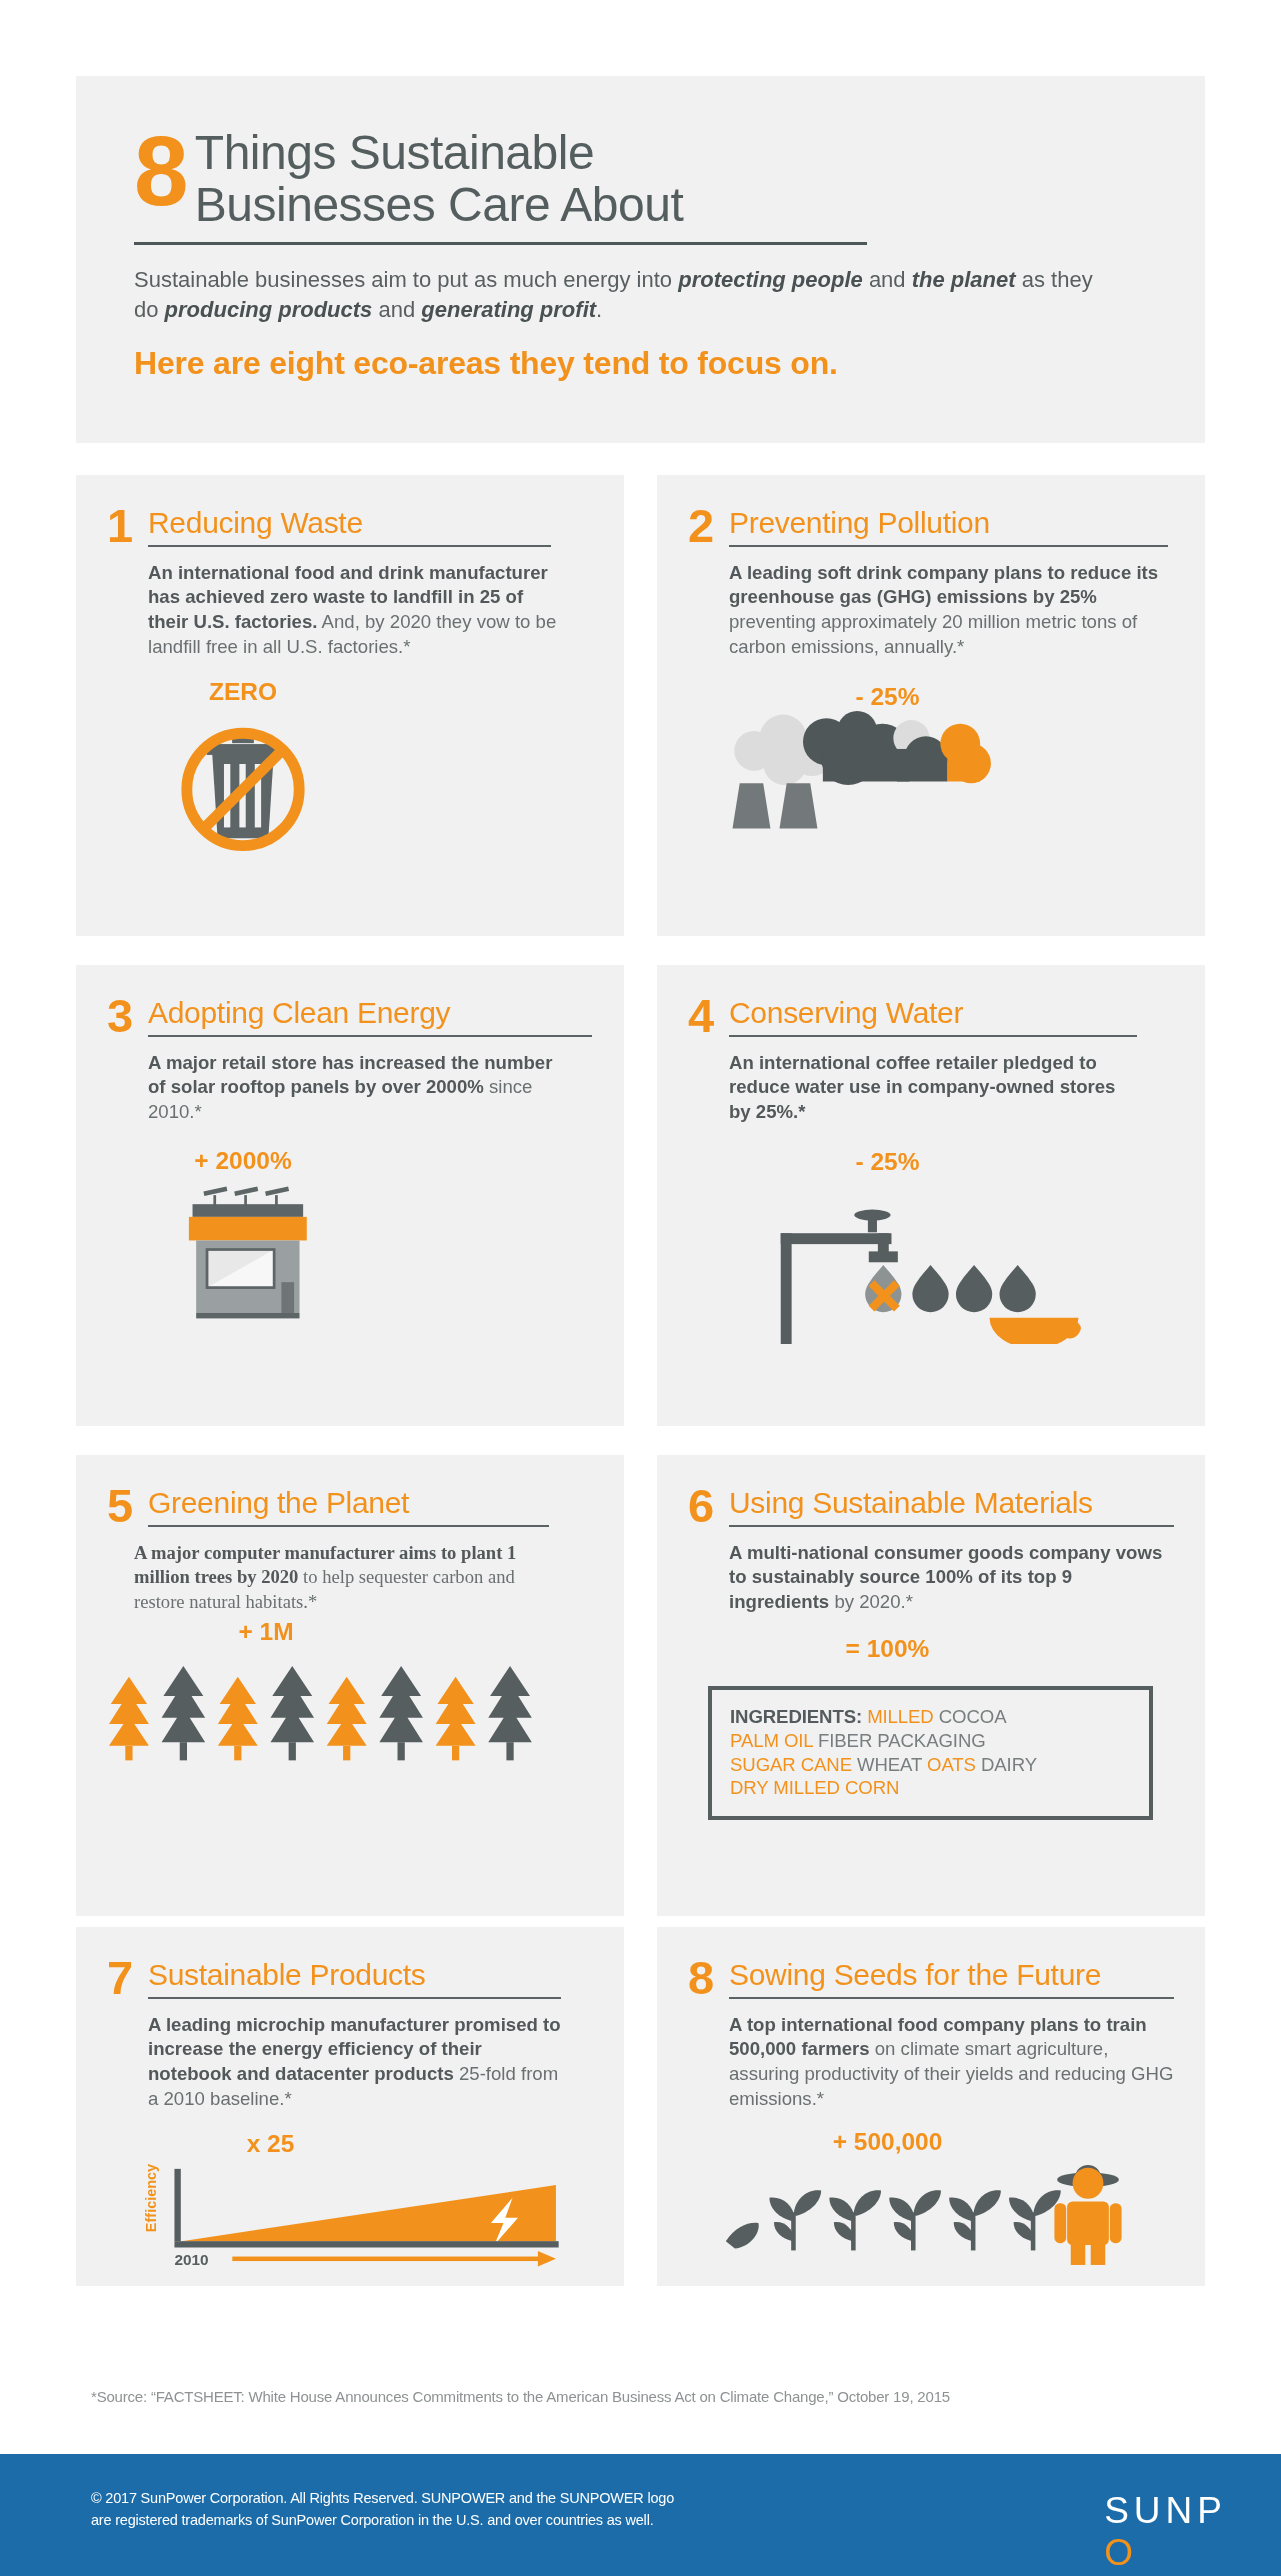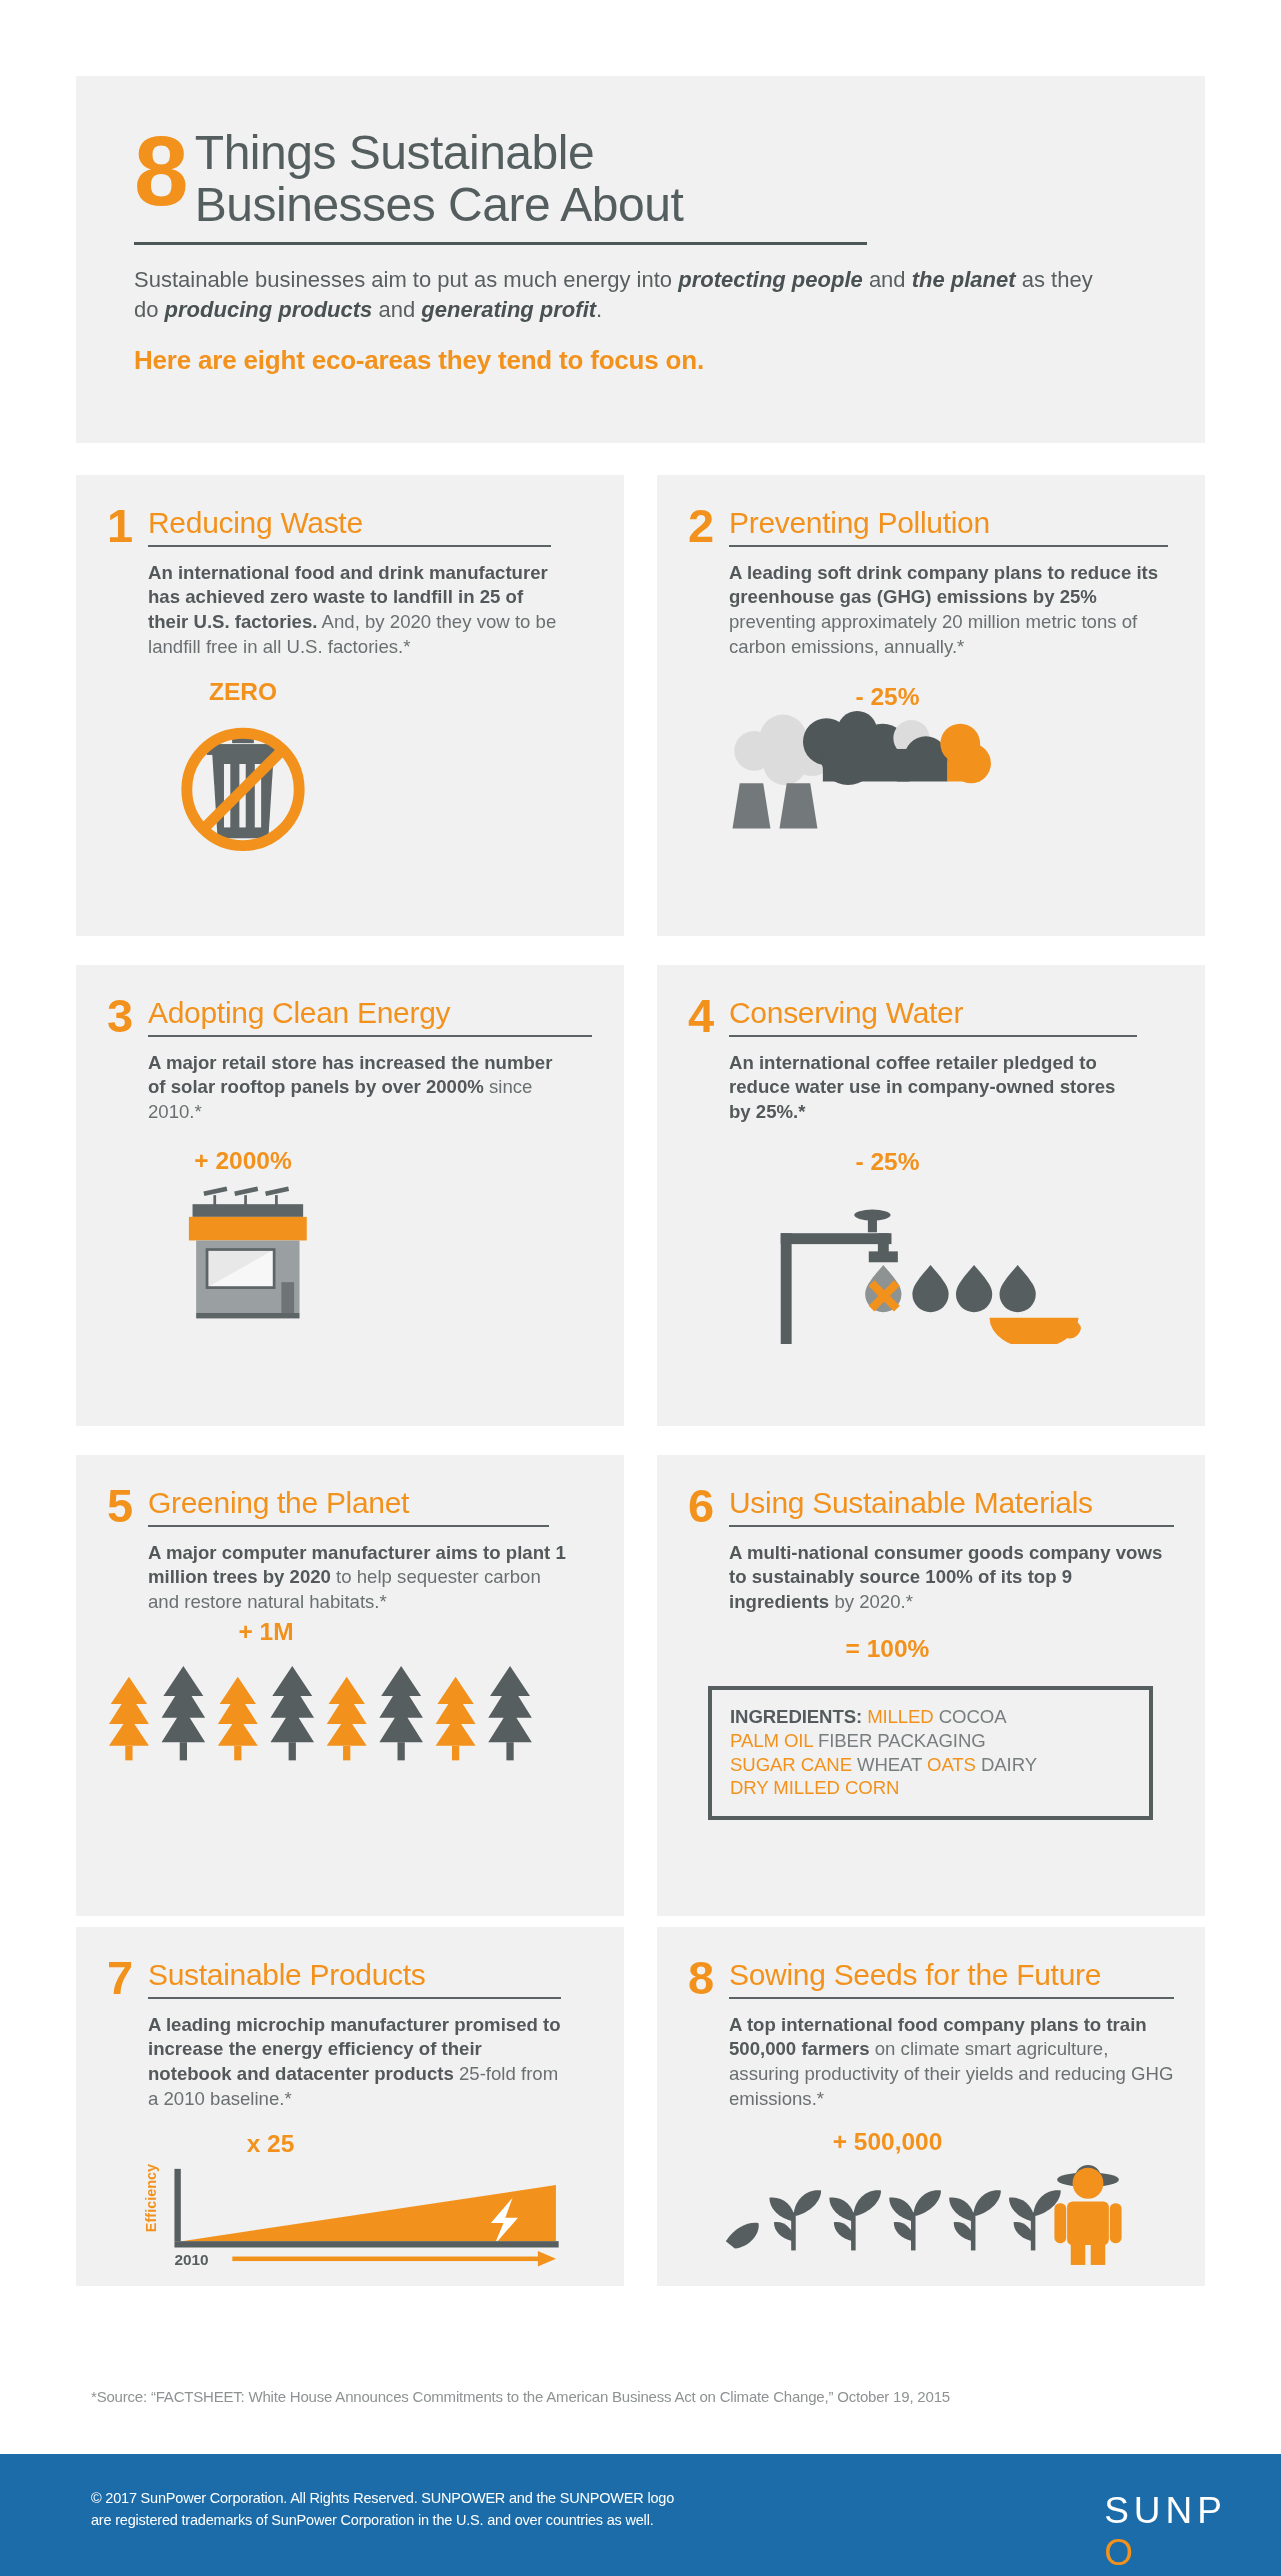--- a/index.html
+++ b/index.html
@@ -50,21 +50,21 @@
     margin-top: 20px;
     color: #595f60;
     font-size: 22px;
     line-height: 1.36;
     max-width: 989px;
   }
   .sub-para b { font-weight: bold; font-style: italic; color: #4a5152; }
   .sub-cta {
     margin-top: 20px;
     color: #f2921d;
-    font-size: 26px;
+    font-size: 32px;
     font-weight: bold;
     letter-spacing: -0.2px;
   }
 
   
   .card {
     position: absolute;
     background: #f1f1f1;
   }
   .card-pad { padding: 33px 36px 0 31px; }
@@ -334,21 +334,21 @@
 
   <div class="card" style="left:76px; top:1455px; width:548px; height:461px;">
     <div class="card-pad">
       <div class="card-head">
         <div class="card-num">5</div>
         <div class="card-title-wrap">
           <div class="card-title">Greening the Planet</div>
           <div class="card-title-rule" style="width:401px;"></div>
         </div>
       </div>
-      <div class="card-body" id="body-4" style="margin-left:41px; width:426px;"><b>A major computer manufacturer aims to plant 1 million trees by 2020</b><span> to help sequester carbon and restore natural habitats.*</span></div>
+      <div class="card-body" id="body-4" style="margin-left:27px; width:426px;font-family:Liberation Serif, serif;"><b>A major computer manufacturer aims to plant 1 million trees by 2020</b><span> to help sequester carbon and restore natural habitats.*</span></div>
       <div class="stat" style="width:318px; margin-top:3.6px;">+ 1M</div>
       <div class="art">
         <svg width="490" height="118" viewBox="0 0 540 130" style="display:block; margin-left:-18px;">
           <g id="treegrp">
             
           </g>
 
           <g fill="#f2921d">
             <path d="M44 34 l20 30 h-12 l14 22 h-16 l16 24 h-44 l16 -24 h-16 l14 -22 h-12 z"></path>
             <rect x="40" y="110" width="8" height="16"></rect>

